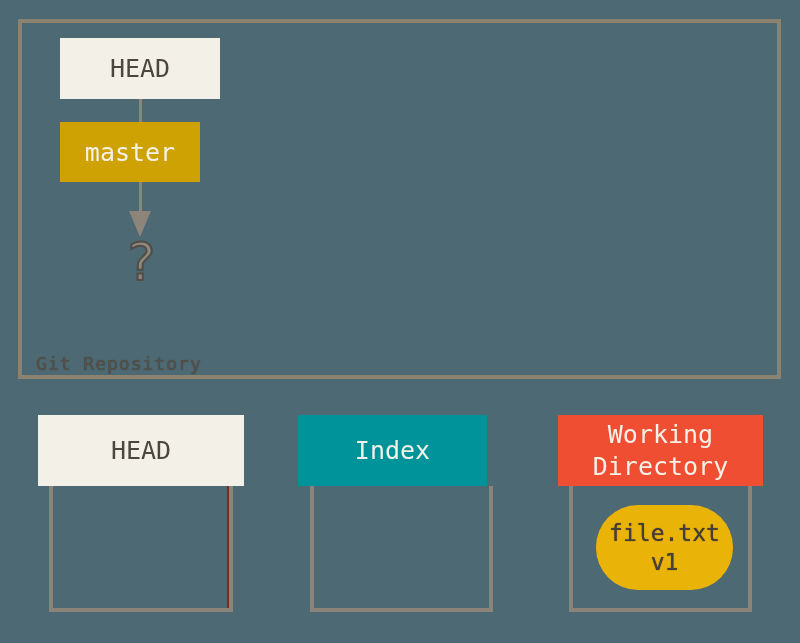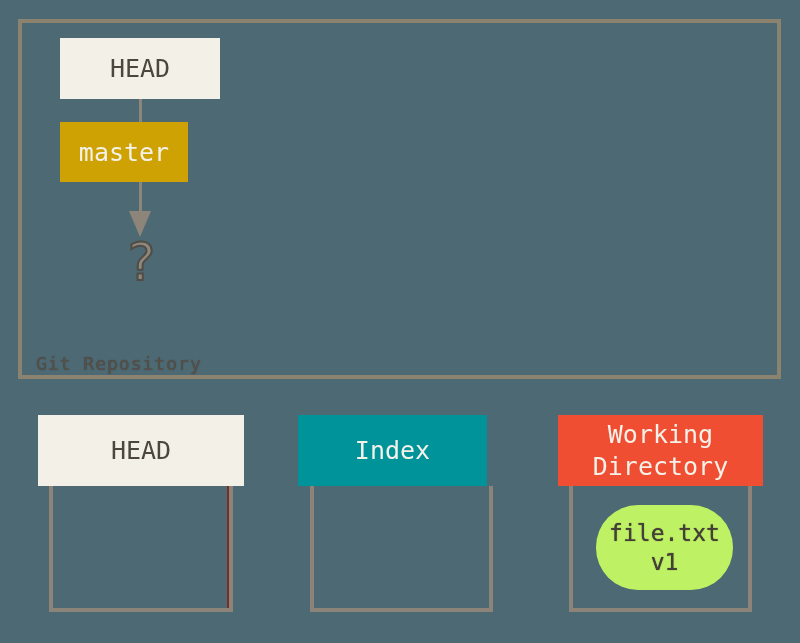--- a/index.html
+++ b/index.html
@@ -44,21 +44,21 @@
 
   .head-node {
     left: 60px; top: 38px;
     width: 160px; height: 61px;
     background: #F2F0E7;
     color: #4C463E;
     font-size: 25px;
   }
   .master-node {
     left: 60px; top: 122px;
-    width: 128px; height: 60px;
+    width: 140px; height: 60px;
     background: #CFA204;
     color: #F4F1E9;
     font-size: 25px;
   }
 
   
   .connector {
     position: absolute;
     left: 139px;
     width: 3px;
@@ -135,21 +135,21 @@
     right: 0; top: 0; bottom: 0;
     width: 2px;
     background: #7A2D23;
   }
 
   
   .file-blob {
     position: absolute;
     left: 596px; top: 505px;
     width: 137px; height: 85px;
-    background: #bef264;
+    background: #eab308;
     border-radius: 42px;
     display: flex;
     flex-direction: column;
     align-items: center;
     justify-content: center;
     font-size: 23px;
     line-height: 1.25;
     color: #453F37;
     text-shadow: 0 0 1px #39342d;
   }

